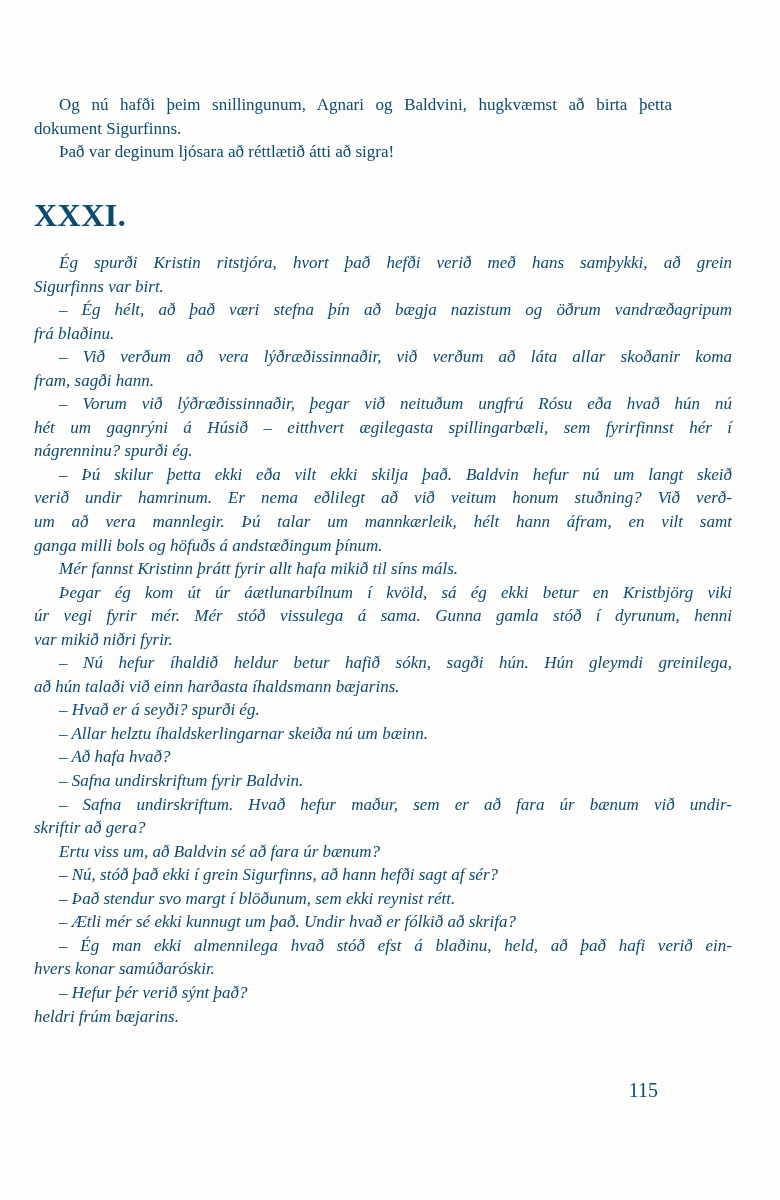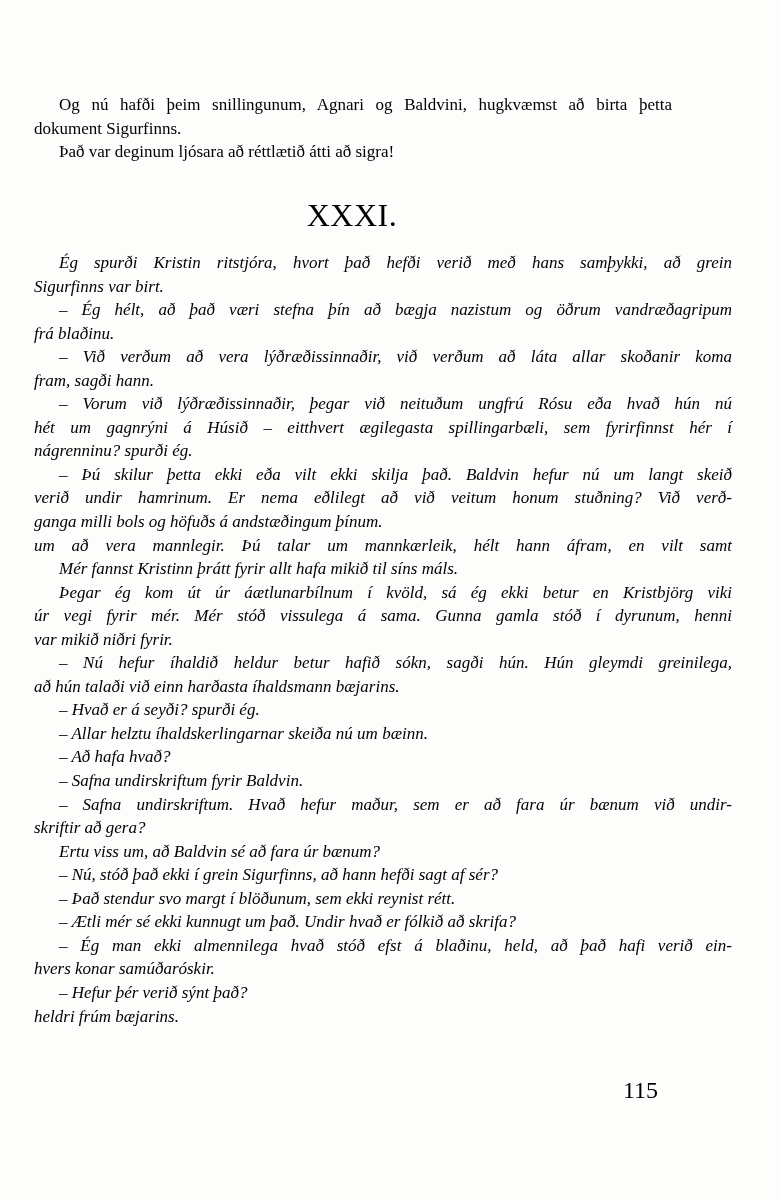--- a/index.html
+++ b/index.html
@@ -6,21 +6,21 @@
     margin: 0;
     padding: 0;
     background: #e9e9e7;
   }
   .page {
     position: relative;
     width: 780px;
     height: 1200px;
     background: #fdfdfc;
     font-family: "Liberation Serif", "DejaVu Serif", serif;
-    color: #000000;
+    color: #0c4a6e;
     overflow: hidden;
   }
   .textblock {
     position: absolute;
     left: 34px;
     width: 698px;
   }
   .intro-section { top: 93px; }
   .body-section  { top: 251px; font-style: italic; }
   .para { margin: 0; padding: 0; }
@@ -36,33 +36,32 @@
     text-align: center;
     text-align-last: left;
   }
   .line.first { text-indent: 25px; }
   .chapter {
     position: absolute;
     top: 197px;
     left: 34px;
     width: 636px;
     margin: 0;
-    text-align: center;
     font-size: 32px;
-    font-weight: 400;
+    font-weight: 700;
     letter-spacing: 0.5px;
     line-height: 36px;
   }
   .folio {
     position: absolute;
     top: 1079px;
     left: 34px;
     width: 624px;
     text-align: right;
-    font-size: 24px;
+    font-size: 20px;
     line-height: 22px;
   }
 </style>
 </head>
 <body>
 
 <div class="page">
 
   <section class="textblock intro-section">
       <div class="para">
@@ -90,22 +89,22 @@
         <div class="line last">fram, sagði hann.</div>
       </div>
       <div class="para">
         <div class="line first">– Vorum við lýðræðissinnaðir, þegar við neituðum ungfrú Rósu eða hvað hún nú</div>
         <div class="line">hét um gagnrýni á Húsið – eitthvert ægilegasta spillingarbæli, sem fyrirfinnst hér í</div>
         <div class="line last">nágrenninu? spurði ég.</div>
       </div>
       <div class="para">
         <div class="line first">– Þú skilur þetta ekki eða vilt ekki skilja það. Baldvin hefur nú um langt skeið</div>
         <div class="line">verið undir hamrinum. Er nema eðlilegt að við veitum honum stuðning? Við verð-</div>
+        <div class="line">um að vera mannlegir. Þú talar um mannkærleik, hélt hann áfram, en vilt samt</div>
         <div class="line last">ganga milli bols og höfuðs á andstæðingum þínum.</div>
-        <div class="line">um að vera mannlegir. Þú talar um mannkærleik, hélt hann áfram, en vilt samt</div>
       </div>
       <div class="para">
         <div class="line last first">Mér fannst Kristinn þrátt fyrir allt hafa mikið til síns máls.</div>
       </div>
       <div class="para">
         <div class="line first">Þegar ég kom út úr áætlunarbílnum í kvöld, sá ég ekki betur en Kristbjörg viki</div>
         <div class="line">úr vegi fyrir mér. Mér stóð vissulega á sama. Gunna gamla stóð í dyrunum, henni</div>
         <div class="line last">var mikið niðri fyrir.</div>
       </div>
       <div class="para">

